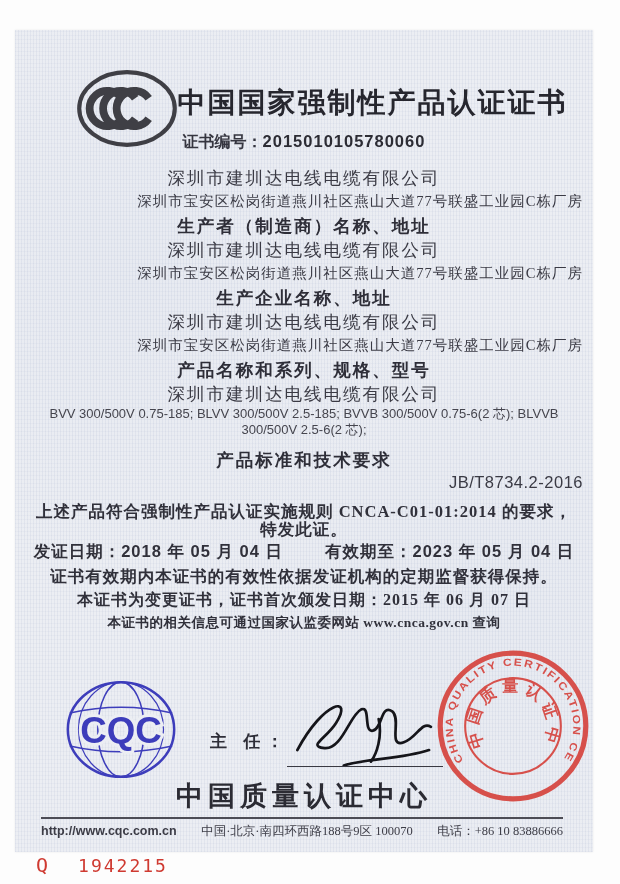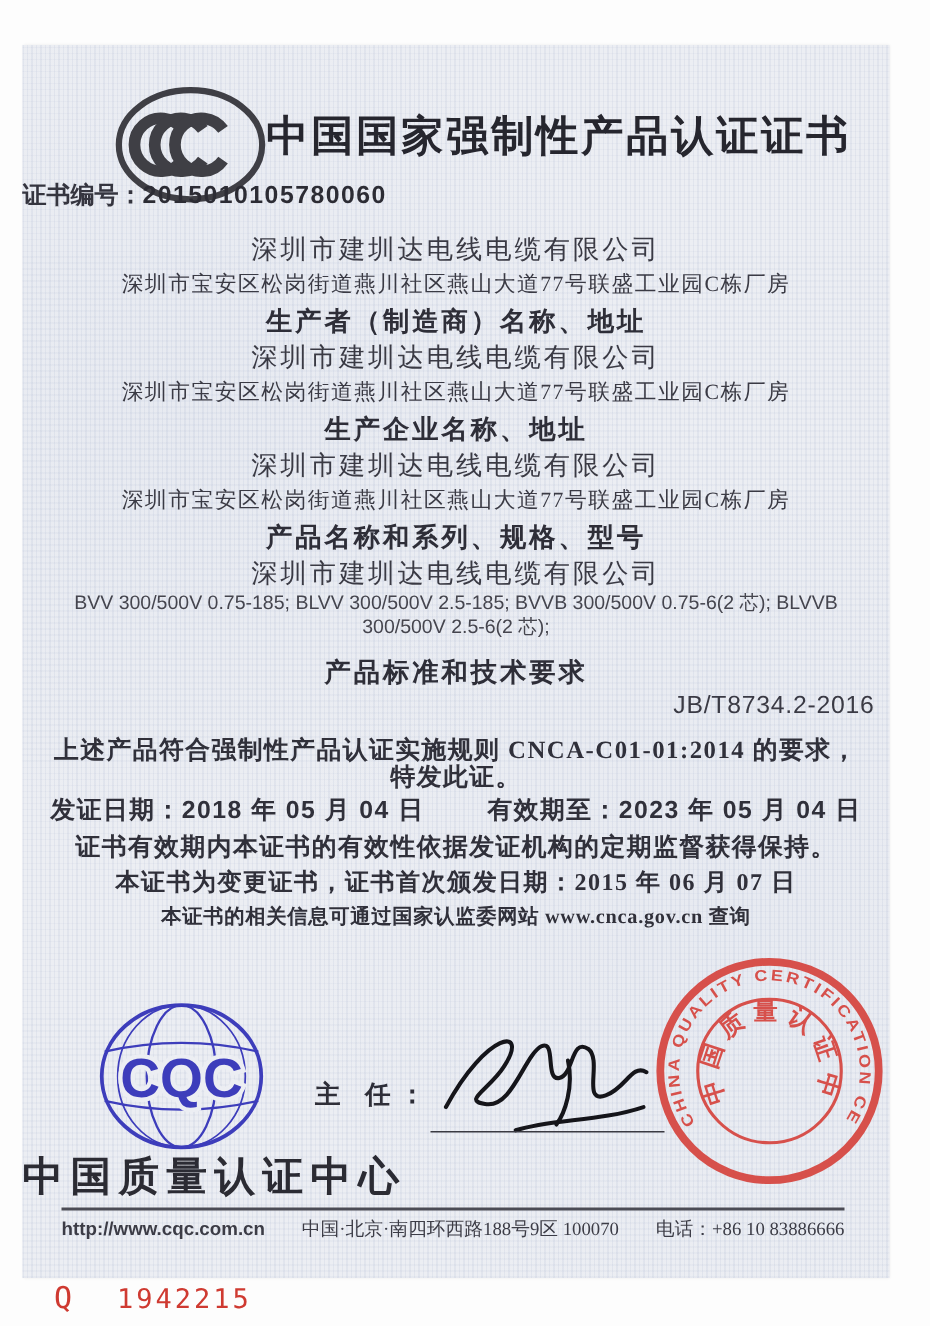--- a/index.html
+++ b/index.html
@@ -7,33 +7,33 @@
   #stage{position:relative;width:620px;height:884px;overflow:hidden;background:#fdfdfd;}
   
   #paper{position:absolute;left:15px;top:30px;width:578px;height:822px;
     background-color:#eceef3;
     background-image:
       repeating-linear-gradient(90deg, rgba(110,130,175,.085) 0 1px, rgba(255,255,255,0) 1px 3px),
       repeating-linear-gradient(0deg, rgba(110,130,175,.05) 0 1px, rgba(255,255,255,0) 1px 4px),
       radial-gradient(circle at 20% 30%, rgba(140,160,200,.05), rgba(255,255,255,0) 40%),
       radial-gradient(circle at 80% 70%, rgba(140,160,200,.05), rgba(255,255,255,0) 40%);
     box-shadow:0 0 2px rgba(0,0,0,.08);}
-  .abs{position:absolute;}
-  .ctr{left:0;right:0;text-align:left;}
+  .abs{position:absolute;margin-top:12px;}
+  .ctr{left:0;right:0;text-align:center;}
   .kai{font-family:"Liberation Serif",serif;color:#35353f;}
   .sans{font-family:"Liberation Sans",sans-serif;}
   #cert-title{left:150px;width:415px;top:42px;text-align:center;
     font-family:"Liberation Sans",sans-serif;font-weight:bold;font-size:28px;
     letter-spacing:2px;color:#26262e;}
   #cert-no{top:90px;font-size:16px;font-weight:bold;color:#2c2c34;}
   #cert-no .num{font-family:"Liberation Sans",sans-serif;font-size:16.5px;letter-spacing:1px;}
   #content{top:124px;left:10px;right:10px;text-align:center;}
   .sec-h{font-size:17.5px;font-weight:bold;color:#2e2e38;letter-spacing:2px;}
   .name-l{font-size:17.5px;font-weight:500;color:#3a3a44;letter-spacing:2px;}
-  .addr-l{font-size:14.5px;color:#3a3a44;letter-spacing:1px;}
+  .addr-l{font-size:14.5px;color:#3a3a44;letter-spacing:1px;text-align:right;}
   .model-l{font-family:"Liberation Sans",sans-serif;font-size:13px;color:#45454e;}
   .std-l{font-family:"Liberation Sans",sans-serif;font-size:16.5px;color:#3a3a44;letter-spacing:.5px;text-align:right;}
   .bold-l{font-size:16.5px;font-weight:bold;color:#30303a;letter-spacing:1px;}
   .note-sm{font-size:13.5px;font-weight:bold;color:#30303a;letter-spacing:.5px;}
   .gap40{display:inline-block;width:42px;}
   #director{left:195px;top:688px;font-size:17px;font-weight:bold;letter-spacing:6px;color:#2e2e38;text-align:center;}
   #sig-line{left:272px;top:724px;width:156px;border-bottom:1.6px solid #3a3a42;height:0;}
   #org-name{top:736px;font-size:27px;font-weight:bold;letter-spacing:5px;color:#2b2b33;
     font-family:"Liberation Sans",sans-serif;}
   #footer-rule{top:775px;left:26px;right:30px;border-top:2px solid #4c4c55;height:0;}

